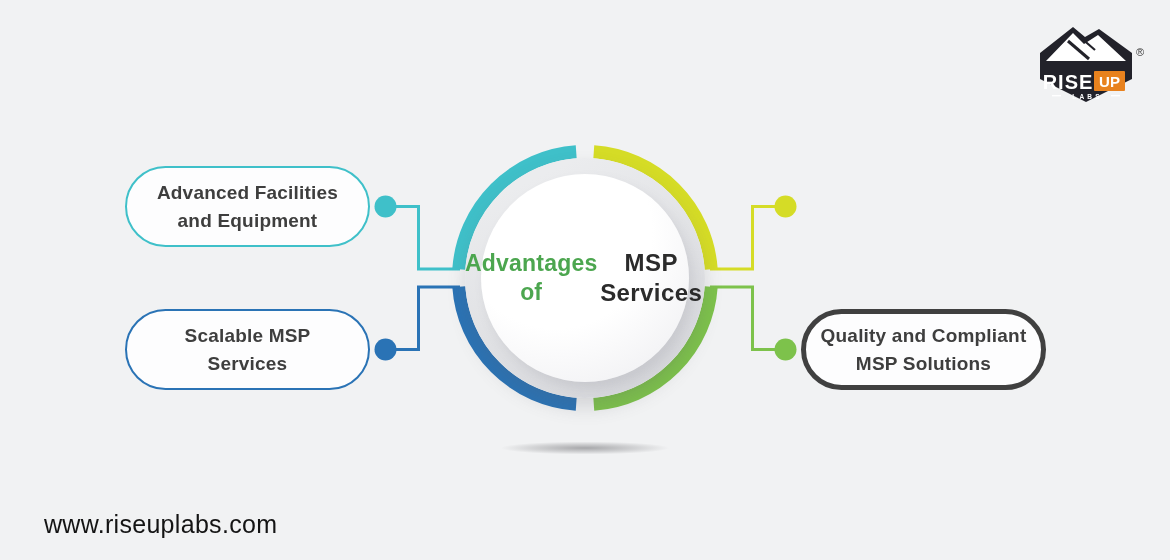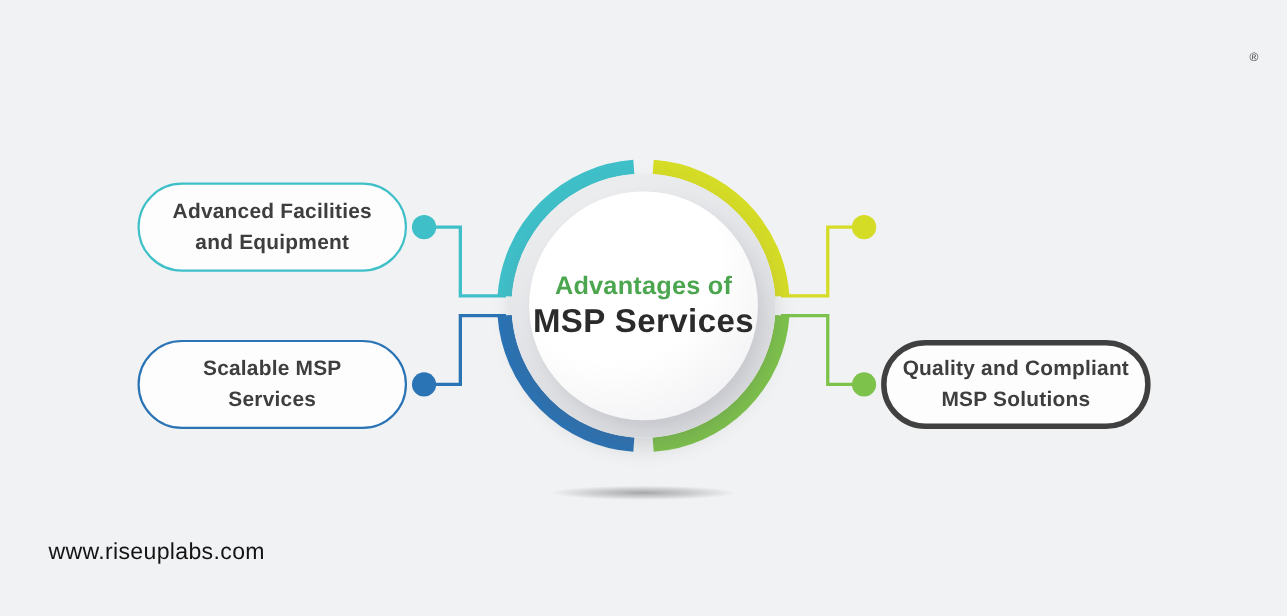--- a/index.html
+++ b/index.html
@@ -27,29 +27,29 @@
     box-shadow: 0 10px 18px rgba(90,90,100,0.18);
   }
   .white-circle {
     position: absolute; left: 481px; top: 174px; width: 208px; height: 208px;
     border-radius: 50%;
     background: radial-gradient(circle at 36% 28%, #ffffff 48%, #f4f4f6 78%, #e9e9ec 100%);
     box-shadow: 5px 7px 12px rgba(110,110,120,0.15);
   }
   .center-title {
     position: absolute; left: 465px; top: 158px; width: 240px; height: 240px;
-    display: flex; flex-direction: column; align-items: center; justify-content: center;
+    display: flex; flex-direction: row; align-items: center; justify-content: center;
     text-align: center;
   }
   .center-title .subtitle {
     color: #4CA64F; font-size: 23px; font-weight: 700; letter-spacing: 0.2px;
     line-height: 1.25;
   }
   .center-title .title {
-    color: #2B2B2B; font-size: 30px; font-weight: 700; letter-spacing: 0.4px;
+    color: #2B2B2B; font-size: 24px; font-weight: 700; letter-spacing: 0.4px;
     line-height: 1.25;
   }
 
   
   .pill {
     position: absolute; width: 245px; height: 81px;
     border-radius: 42px; background: #FDFDFE;
     display: flex; align-items: center; justify-content: center;
     text-align: center; box-sizing: border-box;
     font-size: 19px; font-weight: 700; color: #3E3E3E;
@@ -64,22 +64,22 @@
   
   .logo-wrap { position: absolute; left: 1037px; top: 24px; width: 98px; height: 80px; }
   .logo-wrap svg { width: 98px; height: 80px; display: block; }
   svg text { font-family: "Liberation Sans", "DejaVu Sans", sans-serif; }
   .registered {
     position: absolute; left: 1136px; top: 46px;
     font-size: 11px; color: #3A3A3A;
   }
 
   .website {
-    position: absolute; left: 44px; top: 490px;
-    font-size: 21px; font-weight: 400; color: #141414; letter-spacing: 0.3px;
+    position: absolute; left: 44px; top: 510px;
+    font-size: 25px; font-weight: 400; color: #141414; letter-spacing: 0.3px;
   }
 </style>
 </head>
 <body>
 
 <div class="canvas">
 
   <svg class="lines" viewBox="0 0 1170 560" aria-hidden="true">
 
     <path d="M 458.8 269.2 A 126.5 126.5 0 0 1 576.2 151.8" fill="none" stroke-width="13" stroke="#3FC0C9"></path>
@@ -112,17 +112,31 @@
   </div>
   <div class="pill tl">
     <span>Advanced Facilities
 and Equipment</span>
   </div>
   <div class="pill br">
     <span>Quality and Compliant
 MSP Solutions</span>
   </div>
 
+  <div class="logo-wrap">
+    <svg viewBox="0 0 98 80">
+      <polygon points="3,29 36,3 48,13 62,5 95,29 95,55 49,78 3,55" fill="#22222A"></polygon>
+      <polygon points="9,37 36,9 47,20 61,11 89,37" fill="#ffffff"></polygon>
+      <path d="M31 17 L52 35" stroke-width="3" fill="none" stroke="#22222A"></path>
+      <path d="M43 13 L58 26" stroke-width="2.2" fill="none" stroke="#22222A"></path>
+      <text x="31" y="65" text-anchor="middle" font-size="20" font-weight="bold" fill="#ffffff" letter-spacing="1">RISE</text>
+      <rect x="57" y="47" width="31" height="20" rx="1" fill="#E8821E"></rect>
+      <text x="72.5" y="62.5" text-anchor="middle" font-size="15" font-weight="bold" fill="#ffffff">UP</text>
+      <rect x="15" y="71" width="9" height="1.4" fill="#ffffff"></rect>
+      <rect x="74" y="71" width="9" height="1.4" fill="#ffffff"></rect>
+      <text x="50.5" y="74.5" text-anchor="middle" font-size="6.5" font-weight="bold" fill="#ffffff" letter-spacing="3.2">LABS</text>
+    </svg>
+  </div>
   <div class="registered">®</div>
 
   <div class="website">www.riseuplabs.com</div>
 
 </div>
 
 </body></html>

